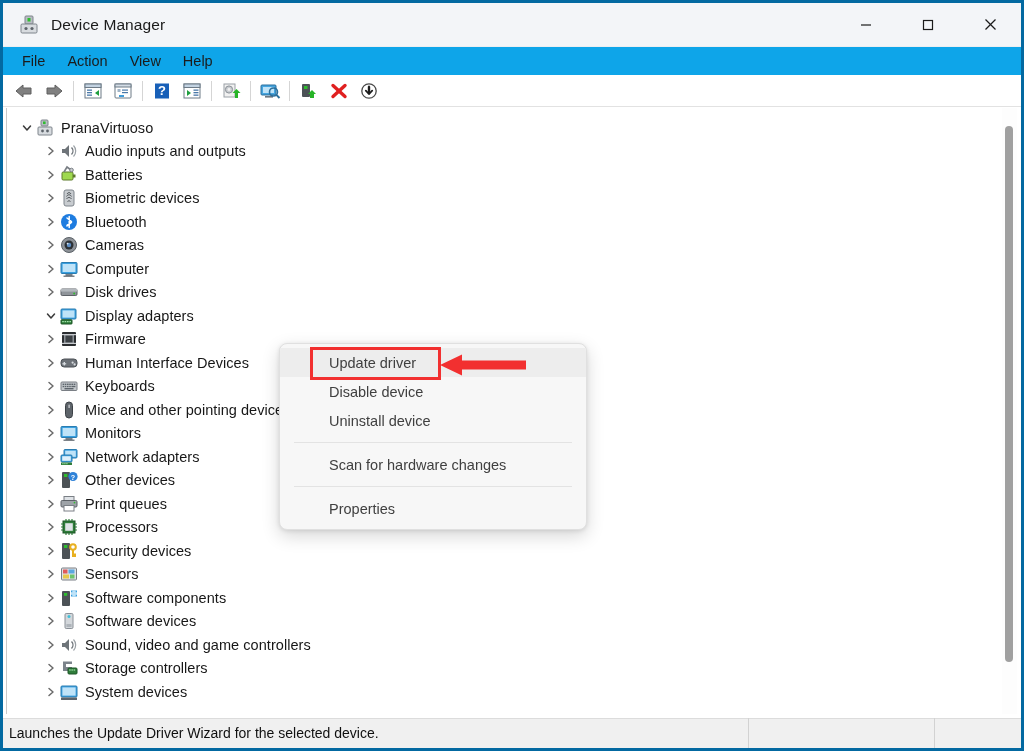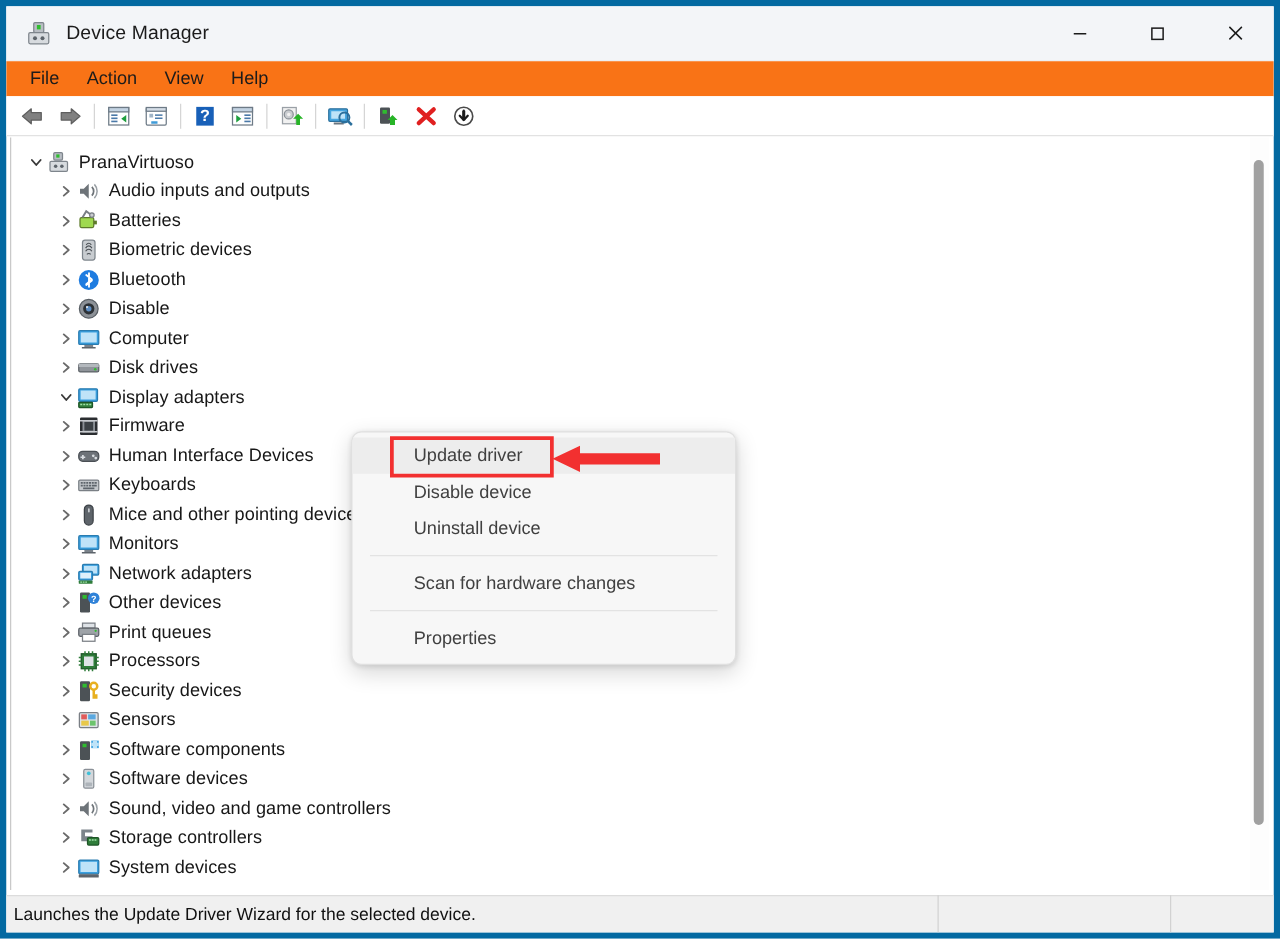--- a/index.html
+++ b/index.html
@@ -6,21 +6,21 @@
   html, body {
     width: 1024px; height: 751px;
     font-family: "Liberation Sans", sans-serif;
     background: #ffffff;
     overflow: hidden;
   }
   #app {
     position: relative;
     width: 1024px; height: 751px;
     background: #ffffff;
-    border: 5px solid #0369a1;
+    border: 3px solid #0369a1;
     overflow: hidden;
     padding-left: 48px;
   }
 
   
   .titlebar {
     position: absolute; top: 0; left: 0; right: 0; height: 44px;
     background: #f3f5f8;
     display: flex; align-items: center;
     border-bottom: 1px solid #eceef1;
@@ -33,21 +33,21 @@
   .winbtns { margin-left: auto; display: flex; height: 44px; }
   .winbtn {
     width: 62px; height: 44px; display: flex; align-items: center; justify-content: center;
     color: #1b1b1b;
   }
   .winbtn svg { display: block; }
 
   
   .menubar {
     position: absolute; top: 44px; left: 0; right: 0; height: 28px;
-    background: #f97316;
+    background: #0ea5e9;
     display: flex; align-items: center;
     padding-left: 8px;
   }
   .menuitem {
     font-size: 14.5px; color: #1b1b1b; padding: 3px 11px;
     border-radius: 3px;
   }
 
   
   .toolbar {
@@ -354,21 +354,21 @@
             <svg width="10" height="10" viewBox="0 0 10 10">
               <path d="M3 1.5 L7 5 L3 8.5" fill="none" stroke="#6a6a6a" stroke-width="1.5" stroke-linecap="round" stroke-linejoin="round"></path>
             </svg>
           </div>
           <div class="icn"><svg width="20" height="20" viewBox="0 0 20 20">
               <circle cx="10" cy="10" r="7.5" fill="#8d9298" stroke="#5a6066"></circle>
               <circle cx="10" cy="10" r="4.5" fill="#2c3136"></circle>
               <circle cx="10" cy="10" r="2.2" fill="#5d8ec4"></circle>
               <circle cx="8.6" cy="8.6" r=".9" fill="#dfe6ee"></circle>
             </svg></div>
-          <div class="lbl">Disable</div>
+          <div class="lbl">Cameras</div>
         </div>
         <div class="row">
           <div style="width:36px;flex:none;"></div>
           <div class="chev">
             <svg width="10" height="10" viewBox="0 0 10 10">
               <path d="M3 1.5 L7 5 L3 8.5" fill="none" stroke="#6a6a6a" stroke-width="1.5" stroke-linecap="round" stroke-linejoin="round"></path>
             </svg>
           </div>
           <div class="icn"><svg width="20" height="20" viewBox="0 0 20 20">
               <rect x="2" y="3.5" width="16" height="11" rx="1" fill="#3aa0e0" stroke="#2a7cb0"></rect>

